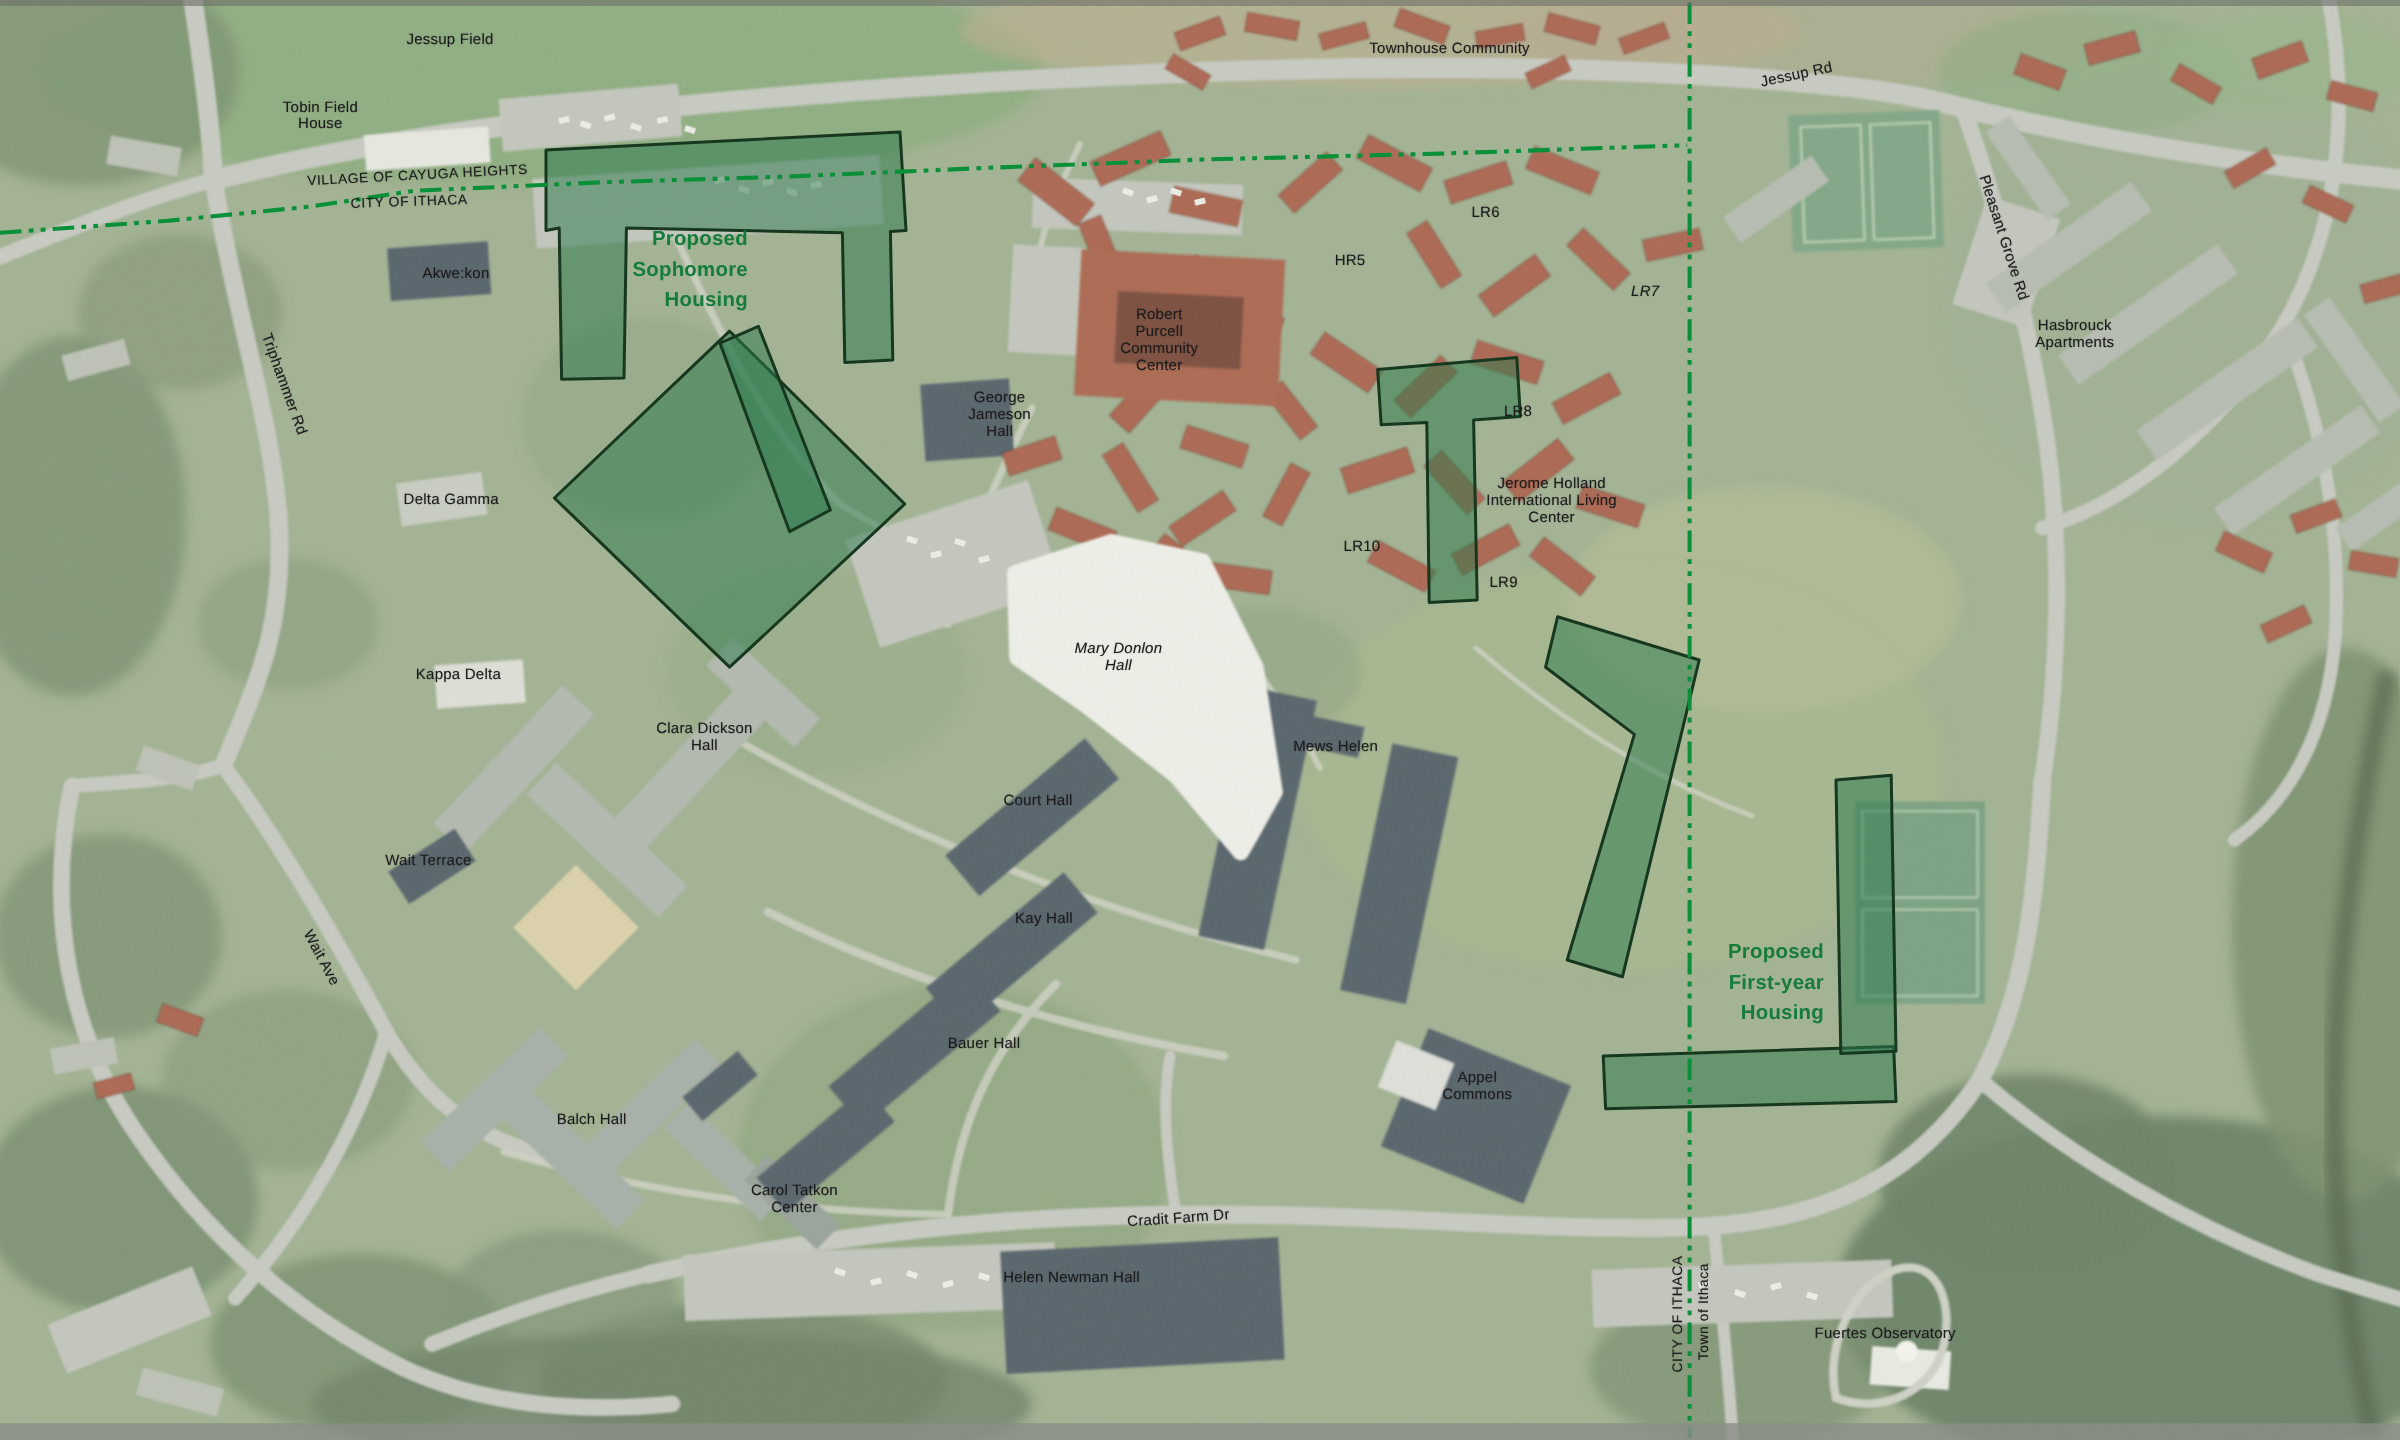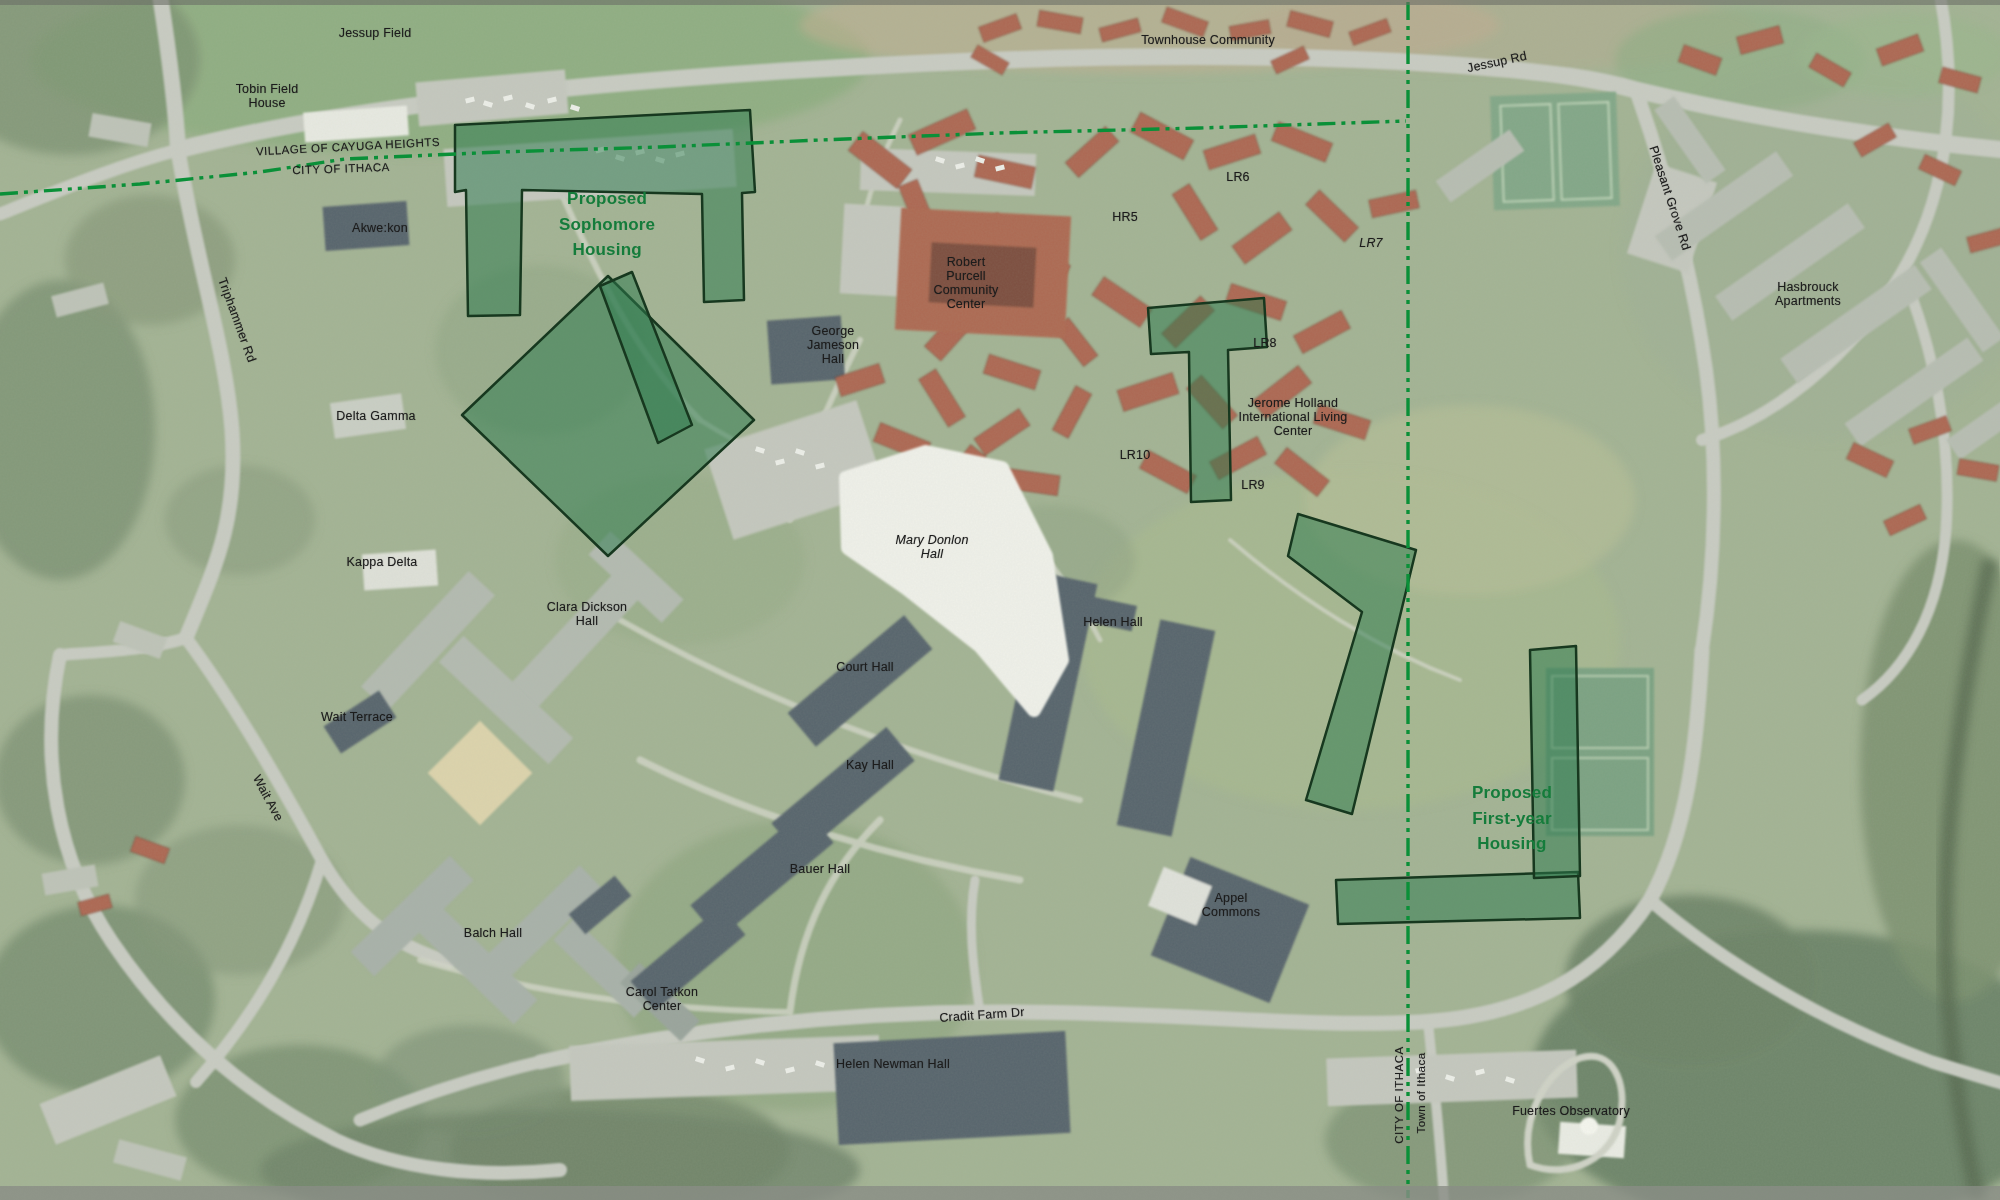--- a/index.html
+++ b/index.html
@@ -12,21 +12,21 @@
   #labels-layer{position:absolute;left:0;top:0;width:2000px;height:1112px;pointer-events:none;}
   .lbl{
     position:absolute;color:var(--place,#1c1c1c);font-size:12.5px;line-height:1.12;
     text-align:center;white-space:pre-line;letter-spacing:.2px;
     transform:translate(-50%,-50%);text-shadow:0 0 1px rgba(30,30,30,.45);
   }
   .lbl.road{font-size:12.5px;font-weight:500;}
   .lbl.boundary{font-size:11.5px;letter-spacing:.5px;}
   .lbl.proposed{
     color:var(--propText,#157c3b);font-weight:bold;font-size:17px;line-height:1.5;
-    text-align:center;transform:none;text-shadow:none;letter-spacing:.2px;margin-left:32px;
+    text-align:right;transform:none;text-shadow:none;letter-spacing:.2px;
   }
 </style>
 </head>
 <body>
 
 <div class="stage">
   <svg id="map-svg" width="2000" height="1200" viewBox="0 0 2000 1200">
     <defs>
       <filter id="soft" x="-20%" y="-20%" width="140%" height="140%">
           <feGaussianBlur stdDeviation="5"></feGaussianBlur>
@@ -309,25 +309,25 @@
 Hall</div>
       <div class="lbl place" style="left: 1125px; top: 217px;">HR5</div>
       <div class="lbl place" style="left: 1238px; top: 177px;">LR6</div>
       <div class="lbl place" style="left: 1371px; top: 243px; font-style: italic;">LR7</div>
       <div class="lbl place" style="left: 1265px; top: 343px;">LR8</div>
       <div class="lbl place" style="left: 1293px; top: 417px;">Jerome Holland
 International Living
 Center</div>
       <div class="lbl place" style="left: 1135px; top: 455px;">LR10</div>
       <div class="lbl place" style="left: 1253px; top: 485px;">LR9</div>
-      <div class="lbl place" style="left: 1808px; top: 278px; margin-top: 16px;">Hasbrouck
+      <div class="lbl place" style="left: 1729px; top: 278px;">Hasbrouck
 Apartments</div>
       <div class="lbl place" style="left: 932px; top: 547px; font-style: italic;">Mary Donlon
 Hall</div>
-      <div class="lbl place" style="left: 1113px; top: 622px;">Helen Hall</div>
+      <div class="lbl place" style="left: 1113px; top: 622px;">Mews Helen</div>
       <div class="lbl place" style="left: 865px; top: 667px;">Court Hall</div>
       <div class="lbl place" style="left: 870px; top: 765px;">Kay Hall</div>
       <div class="lbl place" style="left: 820px; top: 869px;">Bauer Hall</div>
       <div class="lbl place" style="left: 587px; top: 614px;">Clara Dickson
 Hall</div>
       <div class="lbl place" style="left: 493px; top: 933px;">Balch Hall</div>
       <div class="lbl place" style="left: 662px; top: 999px;">Carol Tatkon
 Center</div>
       <div class="lbl place" style="left: 893px; top: 1064px;">Helen Newman Hall</div>
       <div class="lbl road" style="left: 982px; top: 1015px; transform: translate(-50%, -50%) rotate(-4deg);">Cradit Farm Dr</div>

